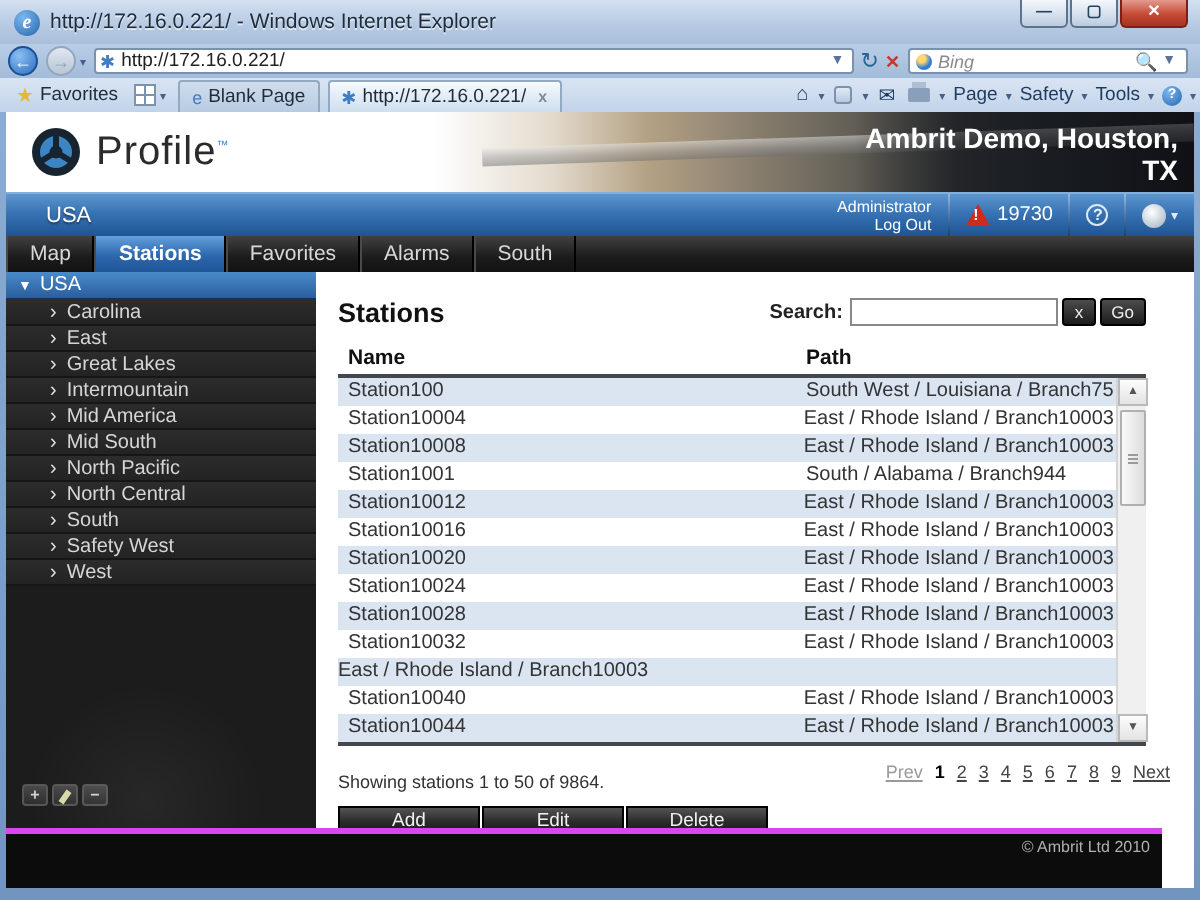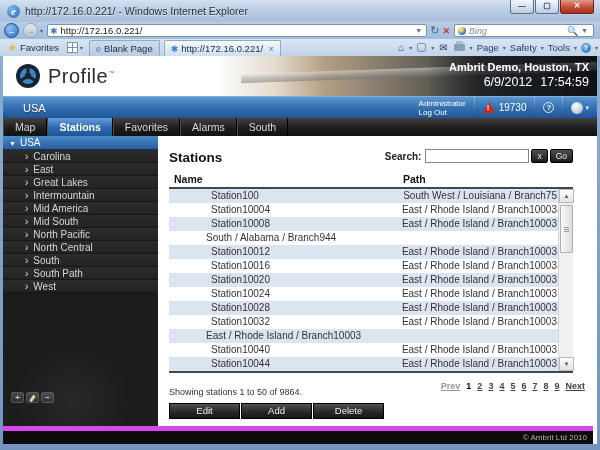--- a/index.html
+++ b/index.html
@@ -69,30 +69,30 @@
 
   .banner { position:absolute; top:0; left:0; right:0; height:40px;
     background:linear-gradient(to right,#ffffff 0%,#ffffff 36%,#e3dacc 46%,#b4a184 54%,#8d8271 62%,#5f5c54 72%,#33383e 84%,#14171b 100%); }
   .banner:before { content:""; position:absolute; left:40%; right:0; top:12px; height:9px;
     background:linear-gradient(#e9e9e9,#9a9a9a 55%,#6e6e6e); opacity:.5; transform:rotate(-2deg); }
   .logo-wrap { position:absolute; left:12px; top:7px; display:flex; align-items:center; }
   .logo-text { font-size:20px; color:#2b2b2b; margin-left:7px; letter-spacing:.5px; }
   .logo-tm { font-size:6px; color:#3b85c4; vertical-align:super; }
   .banner-right { position:absolute; right:0; top:0; bottom:0; width:170px; text-align:right;
     padding:5px 8px 0 0; background:linear-gradient(to right, rgba(10,12,16,0), rgba(10,12,16,.55) 30%); }
-  .site-name { font-size:11px; font-weight:bold; color:#fff;text-align:right; }
+  .site-name { font-size:14px; font-weight:bold; color:#fff;text-align:right; }
   .datetime { font-size:12.5px; color:#fff; margin-top:2px; }
   .datetime .t { margin-left:8px; }
 
   .navbar { position:absolute; top:40px; left:0; right:0; height:22px;
     background:linear-gradient(#5c97cf,#3873b4 45%,#1f5494); border-top:1px solid #7fb0dd;
     display:flex; align-items:center; color:#fff; }
   .crumb { font-size:11px; margin-left:20px; text-shadow:0 1px 1px rgba(0,0,0,.4); }
   .nav-right { margin-left:auto; display:flex; align-items:center; height:100%; }
-  .userblock { font-size:8px; line-height:9px; padding:0 8px; }
+  .userblock { text-align:right; font-size:8px; line-height:9px; padding:0 8px; }
   .vsep { width:1px; height:100%; background:linear-gradient(rgba(255,255,255,.35),rgba(0,0,0,.25)); }
   .alarmblock { display:flex; align-items:center; padding:0 8px; }
   .warn-tri { width:0; height:0; border-left:6px solid transparent; border-right:6px solid transparent;
     border-bottom:11px solid #cf2a1b; position:relative; margin-right:4px; }
   .warn-tri:after { content:"!"; position:absolute; left:-2px; top:1px; color:#fff; font:bold 8px "Liberation Sans",sans-serif; }
   .alarm-num { font-size:10px; }
   .helpcírc, .help-circ { width:11px; height:11px; border:1px solid #dce9f5; border-radius:50%;
     color:#eaf2fa; font:bold 8px/10px "Liberation Sans",sans-serif; text-align:center; margin:0 8px; }
   .avatar { width:12px; height:12px; border-radius:50%; background:radial-gradient(circle at 40% 35%, #ffffff, #b9c6d2 70%, #8696a6); margin:0 2px 0 8px; }
   .avatar-caret { color:#dfeaf4; font-size:7px; margin-right:8px; }
@@ -124,47 +124,47 @@
   .search-label { font-size:10px; font-weight:bold; color:#222; margin-right:4px; }
   .search-input { width:104px; height:14px; border:1px solid #888; font-size:10px; padding:0 2px; }
   .sbtn { height:14px; margin-left:2px; background:linear-gradient(#4c4c4c,#1c1c1c); border:1px solid #000;
     color:#eee; font-size:8.5px; line-height:12px; text-align:center; border-radius:2px; padding:0 5px; }
 
   .tablewrap { position:relative; margin:8px 0 0 11px; width:404px; }
   .thead { display:flex; height:16px; border-bottom:2px solid #44484e;align-items:flex-end; }
   .thead .c1 { width:234px; font-size:10.5px; font-weight:bold; color:#111; padding-left:5px; line-height:15px; }
   .thead .c2 { flex:1; font-size:10.5px; font-weight:bold; color:#111; line-height:15px; }
   .tbody { position:relative; border-bottom:2px solid #44484e; }
-  .trow { display:flex; height:14px; background:#fff;padding-left:37px; }
+  .trow { display:flex; height:14px; background:#fff; }
   .trow.alt { background:#dbe5f2; }
   .trow .c1 { width:234px; font-size:10px; color:#333; padding-left:5px; line-height:14px; white-space:nowrap; }
   .trow .c2 { flex:1; font-size:10px; color:#333; line-height:14px; white-space:nowrap; padding-right:16px; }
   .vscroll { position:absolute; right:0; top:0; bottom:0; width:15px; background:#f0f0f0; border-left:1px solid #d5d5d5; }
   .varrow { position:absolute; left:0; width:15px; height:14px; background:linear-gradient(#fdfdfd,#e3e3e3);
     border:1px solid #b9b9b9; color:#555; font-size:6px; text-align:center; line-height:13px; }
   .varrow.up { top:0; } .varrow.down { bottom:0; }
   .vthumb { position:absolute; left:1px; top:16px; width:13px; height:48px; background:linear-gradient(to right,#fafafa,#dcdcdc);
     border:1px solid #b0b0b0; border-radius:1px; }
   .vthumb:after { content:""; position:absolute; left:3px; right:3px; top:21px; height:5px;
     background:repeating-linear-gradient(#9a9a9a 0 1px, transparent 1px 2px); }
 
   .summaryrow { position:relative; margin:8px 12px 0 11px; height:12px; }
   .summary { font-size:9px; color:#333; }
   .pagination { position:absolute; right:0; top:0; font-size:9px; color:#333; }
-  .pagination span { margin-left:6px;font-weight:bold; }
+  .pagination span { margin-left:6px; }
   .pg-link { text-decoration:underline; color:#444; }
   .pg-prev { color:#999; text-decoration:underline; }
   .pg-current { color:#000; font-weight:bold; }
 
   .actionrow { margin:10px 0 0 11px; display:flex; }
   .abtn { width:71px; height:16px; margin-right:1px; background:linear-gradient(#535353,#2a2a2a 50%,#171717);
     border:1px solid #000; color:#f0f0f0; font-size:9.5px; line-height:14px; text-align:center; }
 
-  .footer { position:absolute; left:0; right:4px; bottom:0; height:18px; background:#0c0c0c;
-    border-top:5px solid #d946ef; }
+  .footer { position:absolute; left:0; right:16px; bottom:0; height:30px; background:#0c0c0c;
+    border-top:3px solid #d946ef; }
   .copyright { position:absolute; right:6px; top:2px; font-size:8px; color:#b0b0b0; }
 </style>
 </head>
 <body>
 
 <div class="window">
 
   <div class="titlebar">
     <div class="ie-logo">e</div>
     <div class="win-title">http://172.16.0.221/ - Windows Internet Explorer</div>
@@ -288,21 +288,21 @@
       <div id="treeitems">
           <div class="tree-item"><span class="chev">›</span><span>Carolina</span></div>
           <div class="tree-item"><span class="chev">›</span><span>East</span></div>
           <div class="tree-item"><span class="chev">›</span><span>Great Lakes</span></div>
           <div class="tree-item"><span class="chev">›</span><span>Intermountain</span></div>
           <div class="tree-item"><span class="chev">›</span><span>Mid America</span></div>
           <div class="tree-item"><span class="chev">›</span><span>Mid South</span></div>
           <div class="tree-item"><span class="chev">›</span><span>North Pacific</span></div>
           <div class="tree-item"><span class="chev">›</span><span>North Central</span></div>
           <div class="tree-item"><span class="chev">›</span><span>South</span></div>
-          <div class="tree-item"><span class="chev">›</span><span>South Path</span></div>
+          <div class="tree-item"><span class="chev">›</span><span>Safety West</span></div>
           <div class="tree-item"><span class="chev">›</span><span>West</span></div>
         </div>
       <div class="tree-tools">
         <div class="ttool">+</div>
         <div class="ttool">
             <span class="pencil"></span>
           </div>
         <div class="ttool">−</div>
       </div>
     </div>
@@ -330,20 +330,21 @@
             </div>
             <div class="trow">
               <div class="c1">Station10004</div>
               <div class="c2">East / Rhode Island / Branch10003</div>
             </div>
             <div class="trow alt">
               <div class="c1">Station10008</div>
               <div class="c2">East / Rhode Island / Branch10003</div>
             </div>
             <div class="trow">
+              <div class="c1">Station1001</div>
               <div class="c2">South / Alabama / Branch944</div>
             </div>
             <div class="trow alt">
               <div class="c1">Station10012</div>
               <div class="c2">East / Rhode Island / Branch10003</div>
             </div>
             <div class="trow">
               <div class="c1">Station10016</div>
               <div class="c2">East / Rhode Island / Branch10003</div>
             </div>
@@ -381,22 +382,22 @@
           </div>
         </div>
       </div>
 
       <div class="summaryrow">
         <span class="summary">Showing stations 1 to 50 of 9864.</span>
         <div class="pagination" id="pagination"><span class="pg-prev">Prev</span><span class="pg-current">1</span><span class="pg-link">2</span><span class="pg-link">3</span><span class="pg-link">4</span><span class="pg-link">5</span><span class="pg-link">6</span><span class="pg-link">7</span><span class="pg-link">8</span><span class="pg-link">9</span><span class="pg-link">Next</span></div>
       </div>
 
       <div class="actionrow" id="actions">
+          <div class="abtn">Add</div>
           <div class="abtn">Edit</div>
-          <div class="abtn">Add</div>
           <div class="abtn">Delete</div>
         </div>
     </div>
 
     <div class="footer">
       <span class="copyright">© Ambrit Ltd 2010</span>
     </div>
   </div>
 </div>
 

